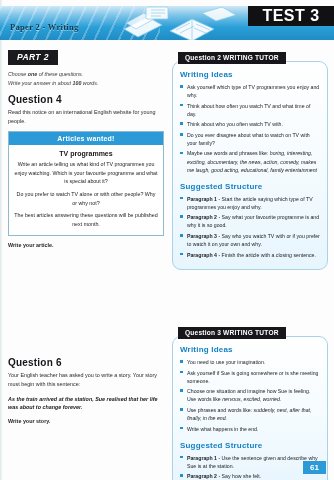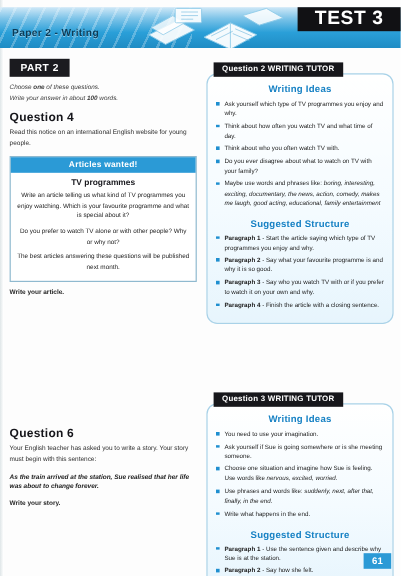--- a/index.html
+++ b/index.html
@@ -25,38 +25,39 @@
     background:
       repeating-linear-gradient(115deg, rgba(255,255,255,.35) 0 2px, rgba(255,255,255,0) 2px 11px);
     opacity:.75;
   }
   .banner-art{
     position:absolute;left:118px;top:-3px;width:140px;height:40px;
   }
   .paper-title{
     position:absolute;left:10px;top:16px;
     font-size:8.5px;font-weight:bold;letter-spacing:.3px;
-    color:#0d3c57;text-shadow:0 1px 0 rgba(255,255,255,.45);
+    color:#0d3c57;text-shadow:0 1px 0 rgba(255,255,255,.45);font-family:Liberation Serif, serif;
   }
   .test-tab{
     position:absolute;right:0;top:6px;width:86px;height:20px;
     background:#111114;
     display:flex;align-items:center;justify-content:center;
   }
   .test-tab span{
     color:#ffffff;font-size:16px;font-weight:bold;letter-spacing:.5px;
   }
   
   .colL{position:absolute;left:8px;top:46px;width:156px;}
   .colR{position:absolute;left:172px;top:46px;width:156px;}
 
   .part-badge{
     display:inline-block;background:#1b1b1f;color:#fff;
     font-size:8.5px;font-weight:bold;letter-spacing:.4px;
     padding:2px 9px 3px 9px;
+    font-style:italic;
   }
   .rubric{
     font-size:5.3px;font-style:italic;color:#3a3a3a;line-height:1.65;
     margin-top:5px;
   }
   .rubric b{font-weight:bold;font-style:italic;}
   .q-title{
     font-size:10px;font-weight:bold;color:#15151a;margin-top:7px;letter-spacing:.2px;
   }
   .q-intro{
@@ -93,21 +94,21 @@
     padding:2px 7px 2.5px 7px;margin-left:6px;
     position:relative;z-index:3;
   }
   .tutor-box{
     margin-top:-3px;
     border:1px solid #a9d2e8;border-radius:9px;
     background:linear-gradient(180deg,#ffffff 0%,#f4fbff 55%,#e7f5fd 100%);
     padding:8px 7px 8px 7px;
   }
   .tutor-h{
-    text-align:center;color:#1681c4;font-size:8px;font-weight:bold;
+    color:#1681c4;font-size:8px;font-weight:bold;
     margin:0 0 4px 0;letter-spacing:.2px;
   }
   .tutor-h.second{margin-top:8px;}
   ul.tips{margin:0;padding:0;list-style:none;}
   ul.tips li{
     position:relative;padding-left:7px;margin-bottom:2.5px;
     font-size:5.2px;line-height:1.55;color:#232323;
   }
   ul.tips li:before{
     content:"";position:absolute;left:0;top:2.2px;

